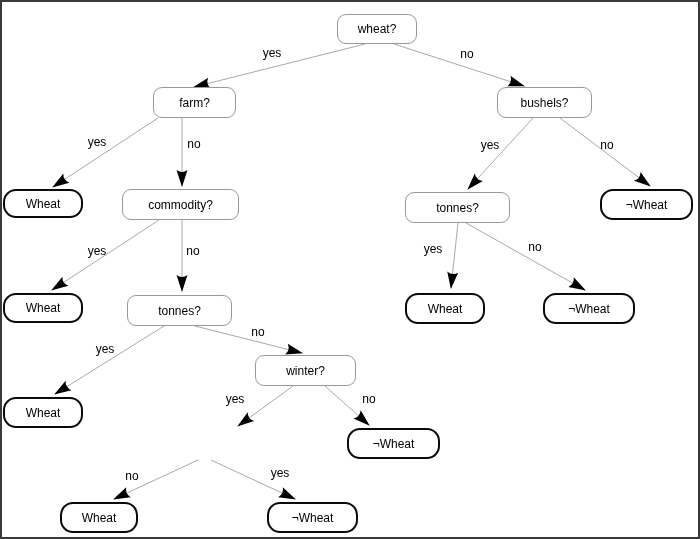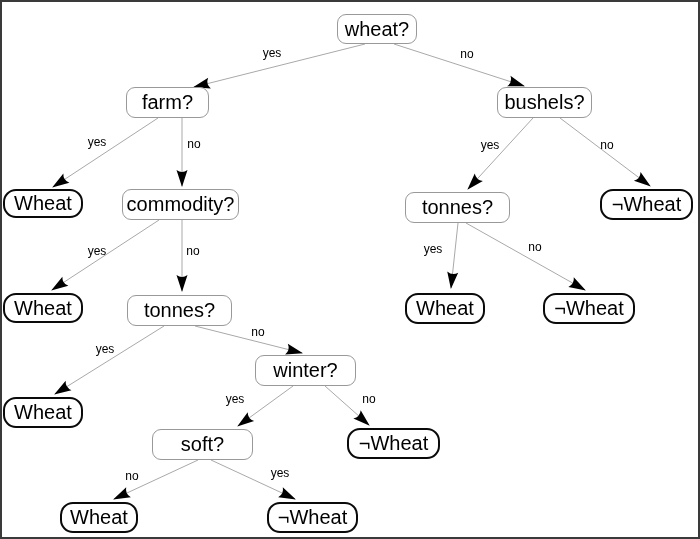--- a/index.html
+++ b/index.html
@@ -19,21 +19,21 @@
     width: 696px; height: 535px;
   }
   svg.edges line { stroke: #a9a9a9; stroke-width: 1; }
   .node {
     position: absolute;
     display: flex;
     align-items: center;
     justify-content: center;
     background: #ffffff;
     color: #000000;
-    font-size: 20px;
+    font-size: 12px;
     box-sizing: border-box;
     white-space: nowrap;
   }
   .decision {
     border: 1.5px solid #999999;
     border-radius: 9px;
   }
   .leaf {
     border: 2.5px solid #0a0a0a;
     border-radius: 13px;
@@ -70,27 +70,26 @@
     <line x1="323" y1="384" x2="367" y2="423" marker-end="url(#ah)"></line>
     <line x1="196" y1="458" x2="112" y2="497" marker-end="url(#ah)"></line>
     <line x1="209" y1="458" x2="293" y2="497" marker-end="url(#ah)"></line>
     <line x1="531" y1="116" x2="466" y2="187" marker-end="url(#ah)"></line>
     <line x1="558" y1="116" x2="648" y2="184" marker-end="url(#ah)"></line>
     <line x1="456" y1="221" x2="449" y2="286" marker-end="url(#ah)"></line>
     <line x1="464" y1="221" x2="583" y2="288" marker-end="url(#ah)"></line>
   </svg>
 
   <div class="node decision" style="left:335px; top:12px;  width:80px;  height:30px;">wheat?</div>
-  <div class="node decision" style="left:124px; top:85px;  width:83px;  height:31px;">farm?</div>
+  <div class="node decision" style="left:151px; top:85px;  width:83px;  height:31px;">farm?</div>
   <div class="node decision" style="left:120px; top:187px; width:117px; height:31px;">commodity?</div>
   <div class="node decision" style="left:495px; top:85px;  width:95px;  height:31px;">bushels?</div>
   <div class="node decision" style="left:403px; top:190px; width:105px; height:31px;">tonnes?</div>
   <div class="node decision" style="left:125px; top:293px; width:105px; height:31px;">tonnes?</div>
   <div class="node decision" style="left:253px; top:353px; width:101px; height:31px;">winter?</div>
-  <div class="node decision" style="left:150px; top:427px; width:101px; height:31px;">soft?</div>
 
   <div class="node leaf" style="left:1px;   top:187px; width:80px; height:29px;">Wheat</div>
   <div class="node leaf" style="left:598px; top:187px; width:93px; height:31px;">¬Wheat</div>
   <div class="node leaf" style="left:1px;   top:291px; width:80px; height:30px;">Wheat</div>
   <div class="node leaf" style="left:403px; top:291px; width:80px; height:31px;">Wheat</div>
   <div class="node leaf" style="left:541px; top:291px; width:92px; height:31px;">¬Wheat</div>
   <div class="node leaf" style="left:1px;   top:395px; width:80px; height:31px;">Wheat</div>
   <div class="node leaf" style="left:345px; top:426px; width:93px; height:31px;">¬Wheat</div>
   <div class="node leaf" style="left:58px;  top:500px; width:78px; height:31px;">Wheat</div>
   <div class="node leaf" style="left:265px; top:500px; width:91px; height:31px;">¬Wheat</div>

